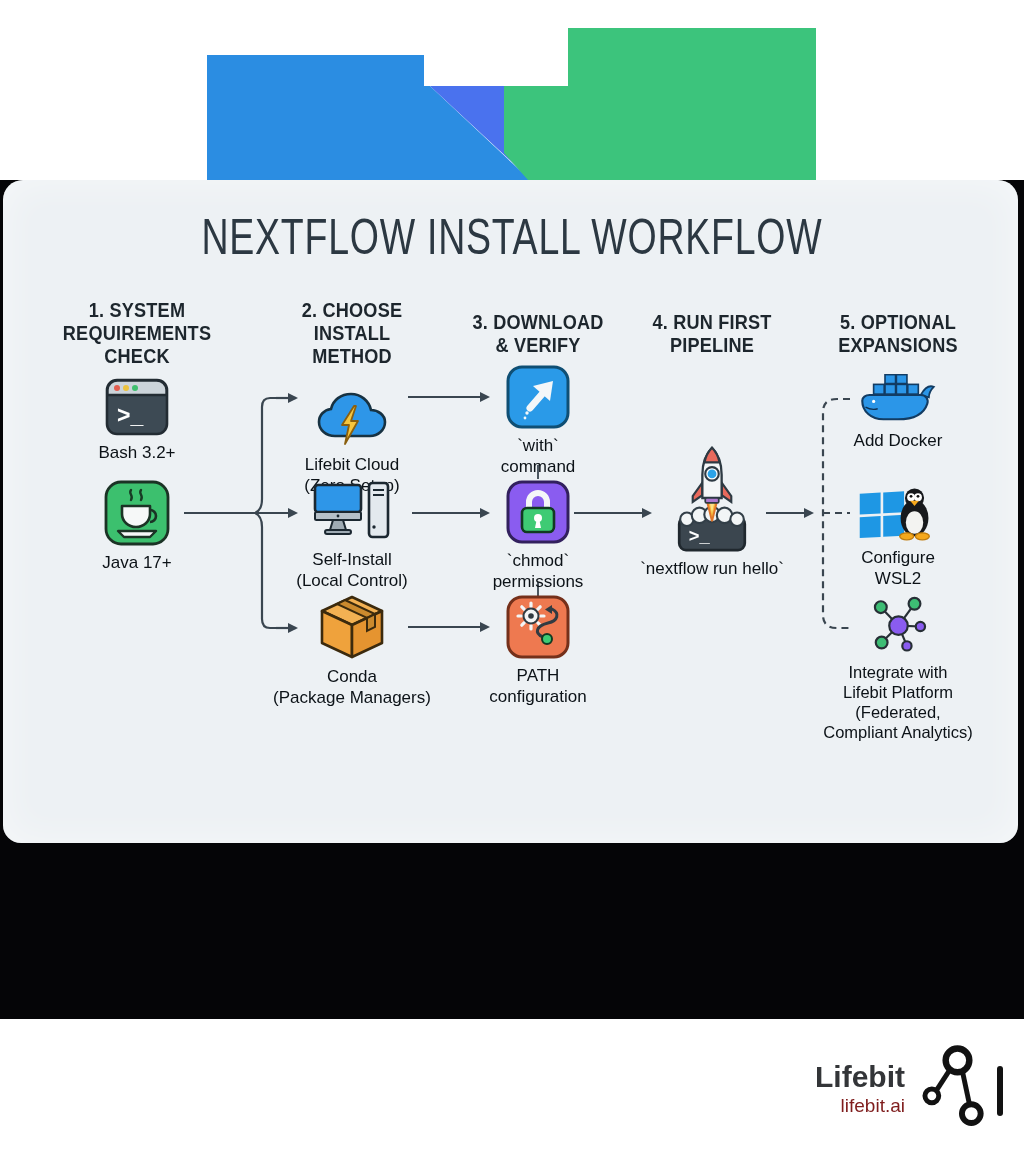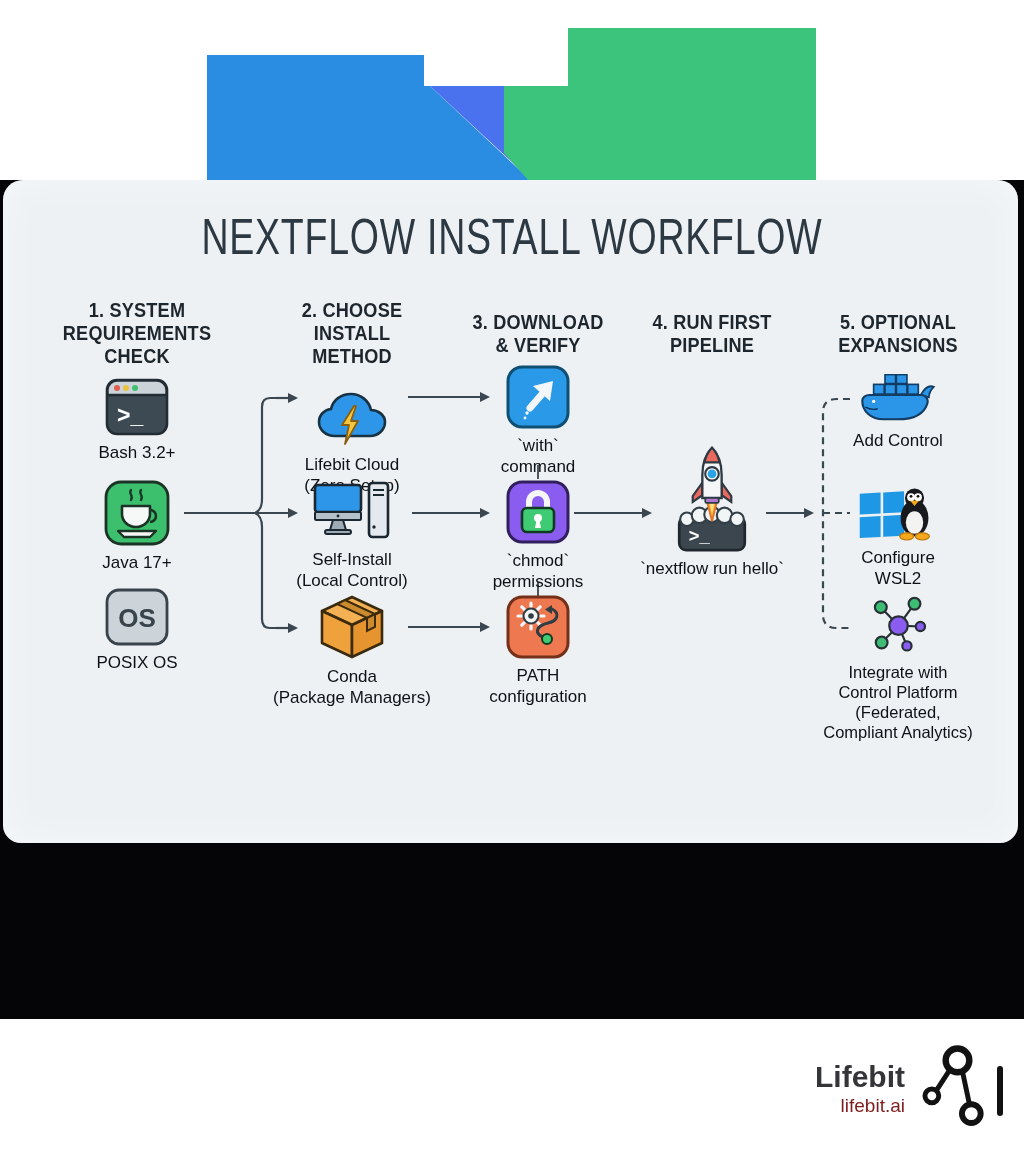--- a/index.html
+++ b/index.html
@@ -101,27 +101,20 @@
       <rect x="2" y="2" width="62" height="62" rx="15" fill="#3cc06e" stroke="#1b3325" stroke-width="2.8"></rect>
       <path d="M27 10 c-3 4 3 5 0 10" stroke="#173a24" stroke-width="2.4" fill="none" stroke-linecap="round"></path>
       <path d="M37 10 c-3 4 3 5 0 10" stroke="#173a24" stroke-width="2.4" fill="none" stroke-linecap="round"></path>
       <path d="M46 30 a6 6 0 0 1 0 12" fill="none" stroke="#1b3325" stroke-width="2.6"></path>
       <path d="M18 26 h28 v8 a14 13 0 0 1 -28 0 z" fill="#f6f8f8" stroke="#1b3325" stroke-width="2.6" stroke-linejoin="round"></path>
       <path d="M14 51 h38 l-6 6 h-26 z" fill="#f6f8f8" stroke="#1b3325" stroke-width="2.4" stroke-linejoin="round"></path>
     </svg>
     <div class="node-label">Java 17+</div>
   </div>
 
-  <div class="node" style="left:137px;top:588px;width:190px;">
-    <svg width="64" height="58" viewBox="0 0 64 58">
-      <rect x="2" y="2" width="60" height="54" rx="12" fill="#ccd3d9" stroke="#39434c" stroke-width="2.8"></rect>
-      <text x="32" y="39" text-anchor="middle" font-size="26" font-weight="bold" fill="#39434c">OS</text>
-    </svg>
-    <div class="node-label">POSIX OS</div>
-  </div>
 
   <div class="node" style="left:352px;top:390px;width:200px;">
     <svg width="74" height="58" viewBox="0 0 74 58">
       <path d="M20 46 C11 46 4 40 4 32 C4 25 9 20 16 19 C18 10 26 4 36 4 C46 4 54 11 56 20 C63 20 70 25 70 32 C70 40 63 46 55 46 Z" fill="#2e96e8" stroke="#173242" stroke-width="2.6"></path>
       <path d="M39 16 L27 35 h7 l-4 19 L43 31 h-7 l5 -15 z" fill="#f6c63e" stroke="#8a5f0e" stroke-width="1.8" stroke-linejoin="round"></path>
     </svg>
     <div class="node-label">Lifebit Cloud
 (Zero Setup)</div>
   </div>
 
@@ -232,21 +225,21 @@
         <rect x="46" y="12" width="13" height="12"></rect>
           <rect x="60" y="12" width="13" height="12"></rect>
         <rect x="32" y="0" width="13" height="11"></rect>
           <rect x="46" y="0" width="13" height="11"></rect>
       </g>
       <path d="M76 25 C81 16 87 13 92 15 C88 19 86 23 86 28 Z" fill="#2b96e8" stroke="#123c63" stroke-width="2.2"></path>
       <path d="M4 32 C4 28 8 25 13 25 L76 25 C82 25 86 30 84 36 C80 48 68 55 48 55 L30 55 C15 55 4 45 4 32 Z" fill="#2b96e8" stroke="#123c63" stroke-width="2.6"></path>
       <circle cx="18" cy="33" r="2" fill="#ffffff"></circle>
       <path d="M8 40 Q15 44 23 42" stroke="#0e3050" stroke-width="1.6" fill="none"></path>
     </svg>
-    <div class="node-label">Add Control</div>
+    <div class="node-label">Add Docker</div>
   </div>
 
   <div class="node" style="left:898px;top:483px;width:190px;">
     <svg width="80" height="58" viewBox="0 0 92 66">
       <g transform="skewY(-3)" fill="#1e97e4">
         <rect x="2" y="12" width="24" height="24"></rect>
           <rect x="29" y="12" width="24" height="24"></rect>
         <rect x="2" y="39" width="24" height="24"></rect>
           <rect x="29" y="39" width="24" height="24"></rect>
       </g>
@@ -275,21 +268,21 @@
         <line x1="38" y1="40" x2="48" y2="64"></line>
       </g>
       <circle cx="38" cy="40" r="11" fill="#8a5cf0" stroke="#272f36" stroke-width="2.6"></circle>
       <circle cx="17" cy="18" r="7" fill="#3dbd74" stroke="#272f36" stroke-width="2.6"></circle>
       <circle cx="57" cy="14" r="7" fill="#3dbd74" stroke="#272f36" stroke-width="2.6"></circle>
       <circle cx="64" cy="41" r="5.5" fill="#8a5cf0" stroke="#272f36" stroke-width="2.6"></circle>
       <circle cx="18" cy="60" r="7" fill="#3dbd74" stroke="#272f36" stroke-width="2.6"></circle>
       <circle cx="48" cy="64" r="5.5" fill="#8a5cf0" stroke="#272f36" stroke-width="2.6"></circle>
     </svg>
     <div class="node-label small">Integrate with
-Control Platform
+Lifebit Platform
 (Federated,
 Compliant Analytics)</div>
   </div>
 
   <div class="footer"></div>
   <div class="brand-text">
     <div class="brand-name">Lifebit</div>
     <div class="brand-domain">lifebit.ai</div>
   </div>
   <svg style="position:absolute;left:920px;top:1044px;" width="74" height="82" viewBox="0 0 75 82">

